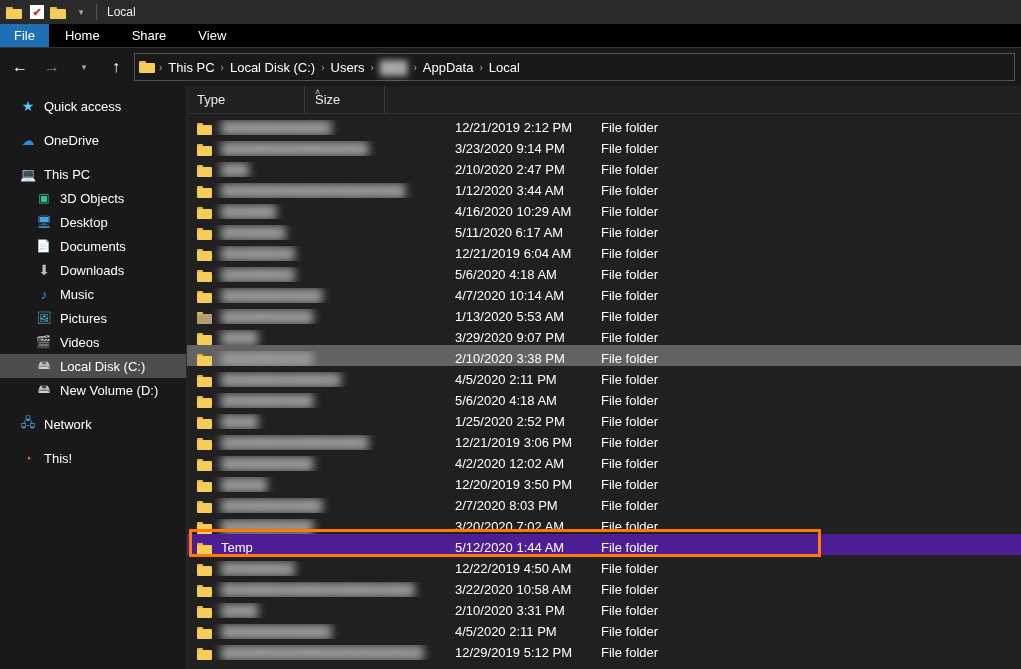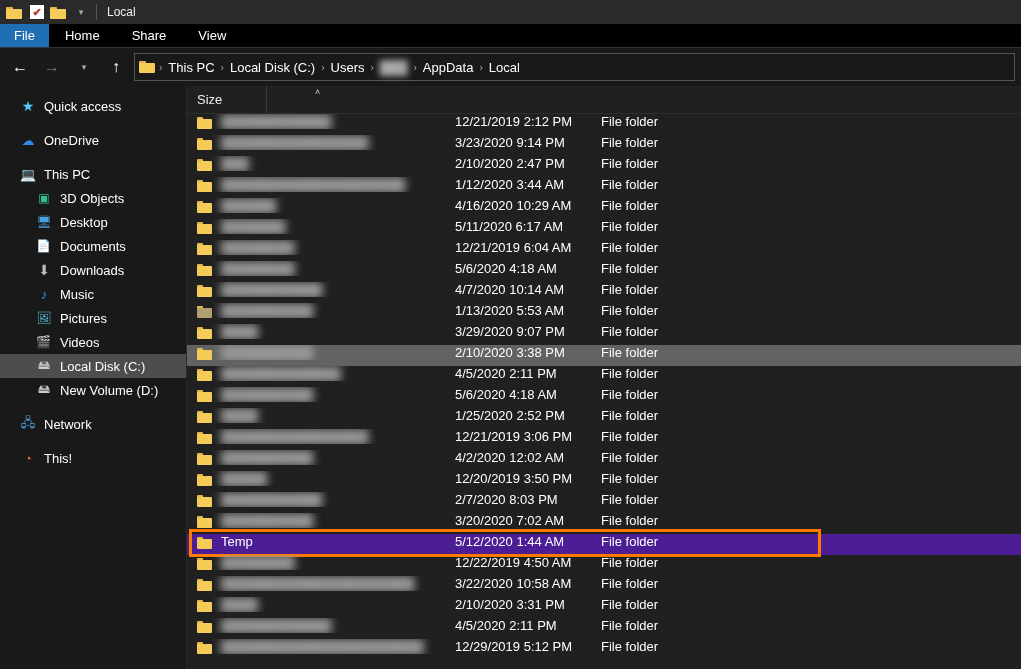--- a/index.html
+++ b/index.html
@@ -44,21 +44,21 @@
   .content { flex: 1; background: #202020; display: flex; flex-direction: column; overflow: hidden; }
   .col-headers { display: flex; height: 28px; align-items: center; border-bottom: 1px solid #2e2e2e; color: #eee; font-size: 13px; position: relative; }
   .col { padding-left: 10px; display:flex; align-items:center; height:100%; border-right: 1px solid #3a3a3a; }
   .col.name { width: 258px; }
   .col.date { width: 146px; }
   .col.type { width: 118px; }
   .col.size { width: 80px; border-right: 1px solid #3a3a3a; }
   .sort-ind { position:absolute; left: 128px; top:1px; font-size:9px; color:#ccc; }
 
   .rows { flex: 1; overflow-y: auto; position: relative; }
-  .row { display: flex; align-items: flex-start; height: 21px; font-size: 13px; color: #fff; position: relative; }
+  .row { display: flex; align-items: flex-end; height: 21px; font-size: 13px; color: #fff; position: relative; }
   .row .cell { padding-left: 10px; overflow: hidden; white-space: nowrap; }
   .row .cell.name { width: 258px; display:flex; align-items:center; }
   .row .cell.date { width: 146px; color:#fff; }
   .row .cell.type { width: 118px; color:#fff; }
   .row .cell.size { width: 80px; }
   .row.sel1 { background: #626262; }
   .row.sel2 { background: #4c1d95; }
   .row .folder-ic { width: 18px; height: 14px; margin-right: 6px; display:inline-block; position:relative; flex-shrink:0;}
   .row .folder-ic::before { content:""; position:absolute; left:0; top:2px; width:6px; height:3px; background:#e6b84a; border-radius:1px 1px 0 0;}
   .row .folder-ic::after { content:""; position:absolute; left:0; top:4px; width:15px; height:10px; background:#f6cc58; border-radius:1px;}
@@ -202,20 +202,21 @@
     <div class="spacer"></div>
     <div class="nav-item">
         <span class="icon i-catch">◔</span>
         <span>This!</span>
       </div>
   </div>
 
   <div class="content">
     <div class="col-headers">
       <span class="sort-ind">˄</span>
+      <div class="col type">Type</div>
       <div class="col size">Size</div>
     </div>
     <div class="rows" id="rows">
         <div class="row">
           <div class="cell name">
             <span class="folder-ic"></span>
             <span class="nm blur">████████████</span>
           </div>
           <div class="cell date">12/21/2019 2:12 PM</div>
           <div class="cell type">File folder</div>

